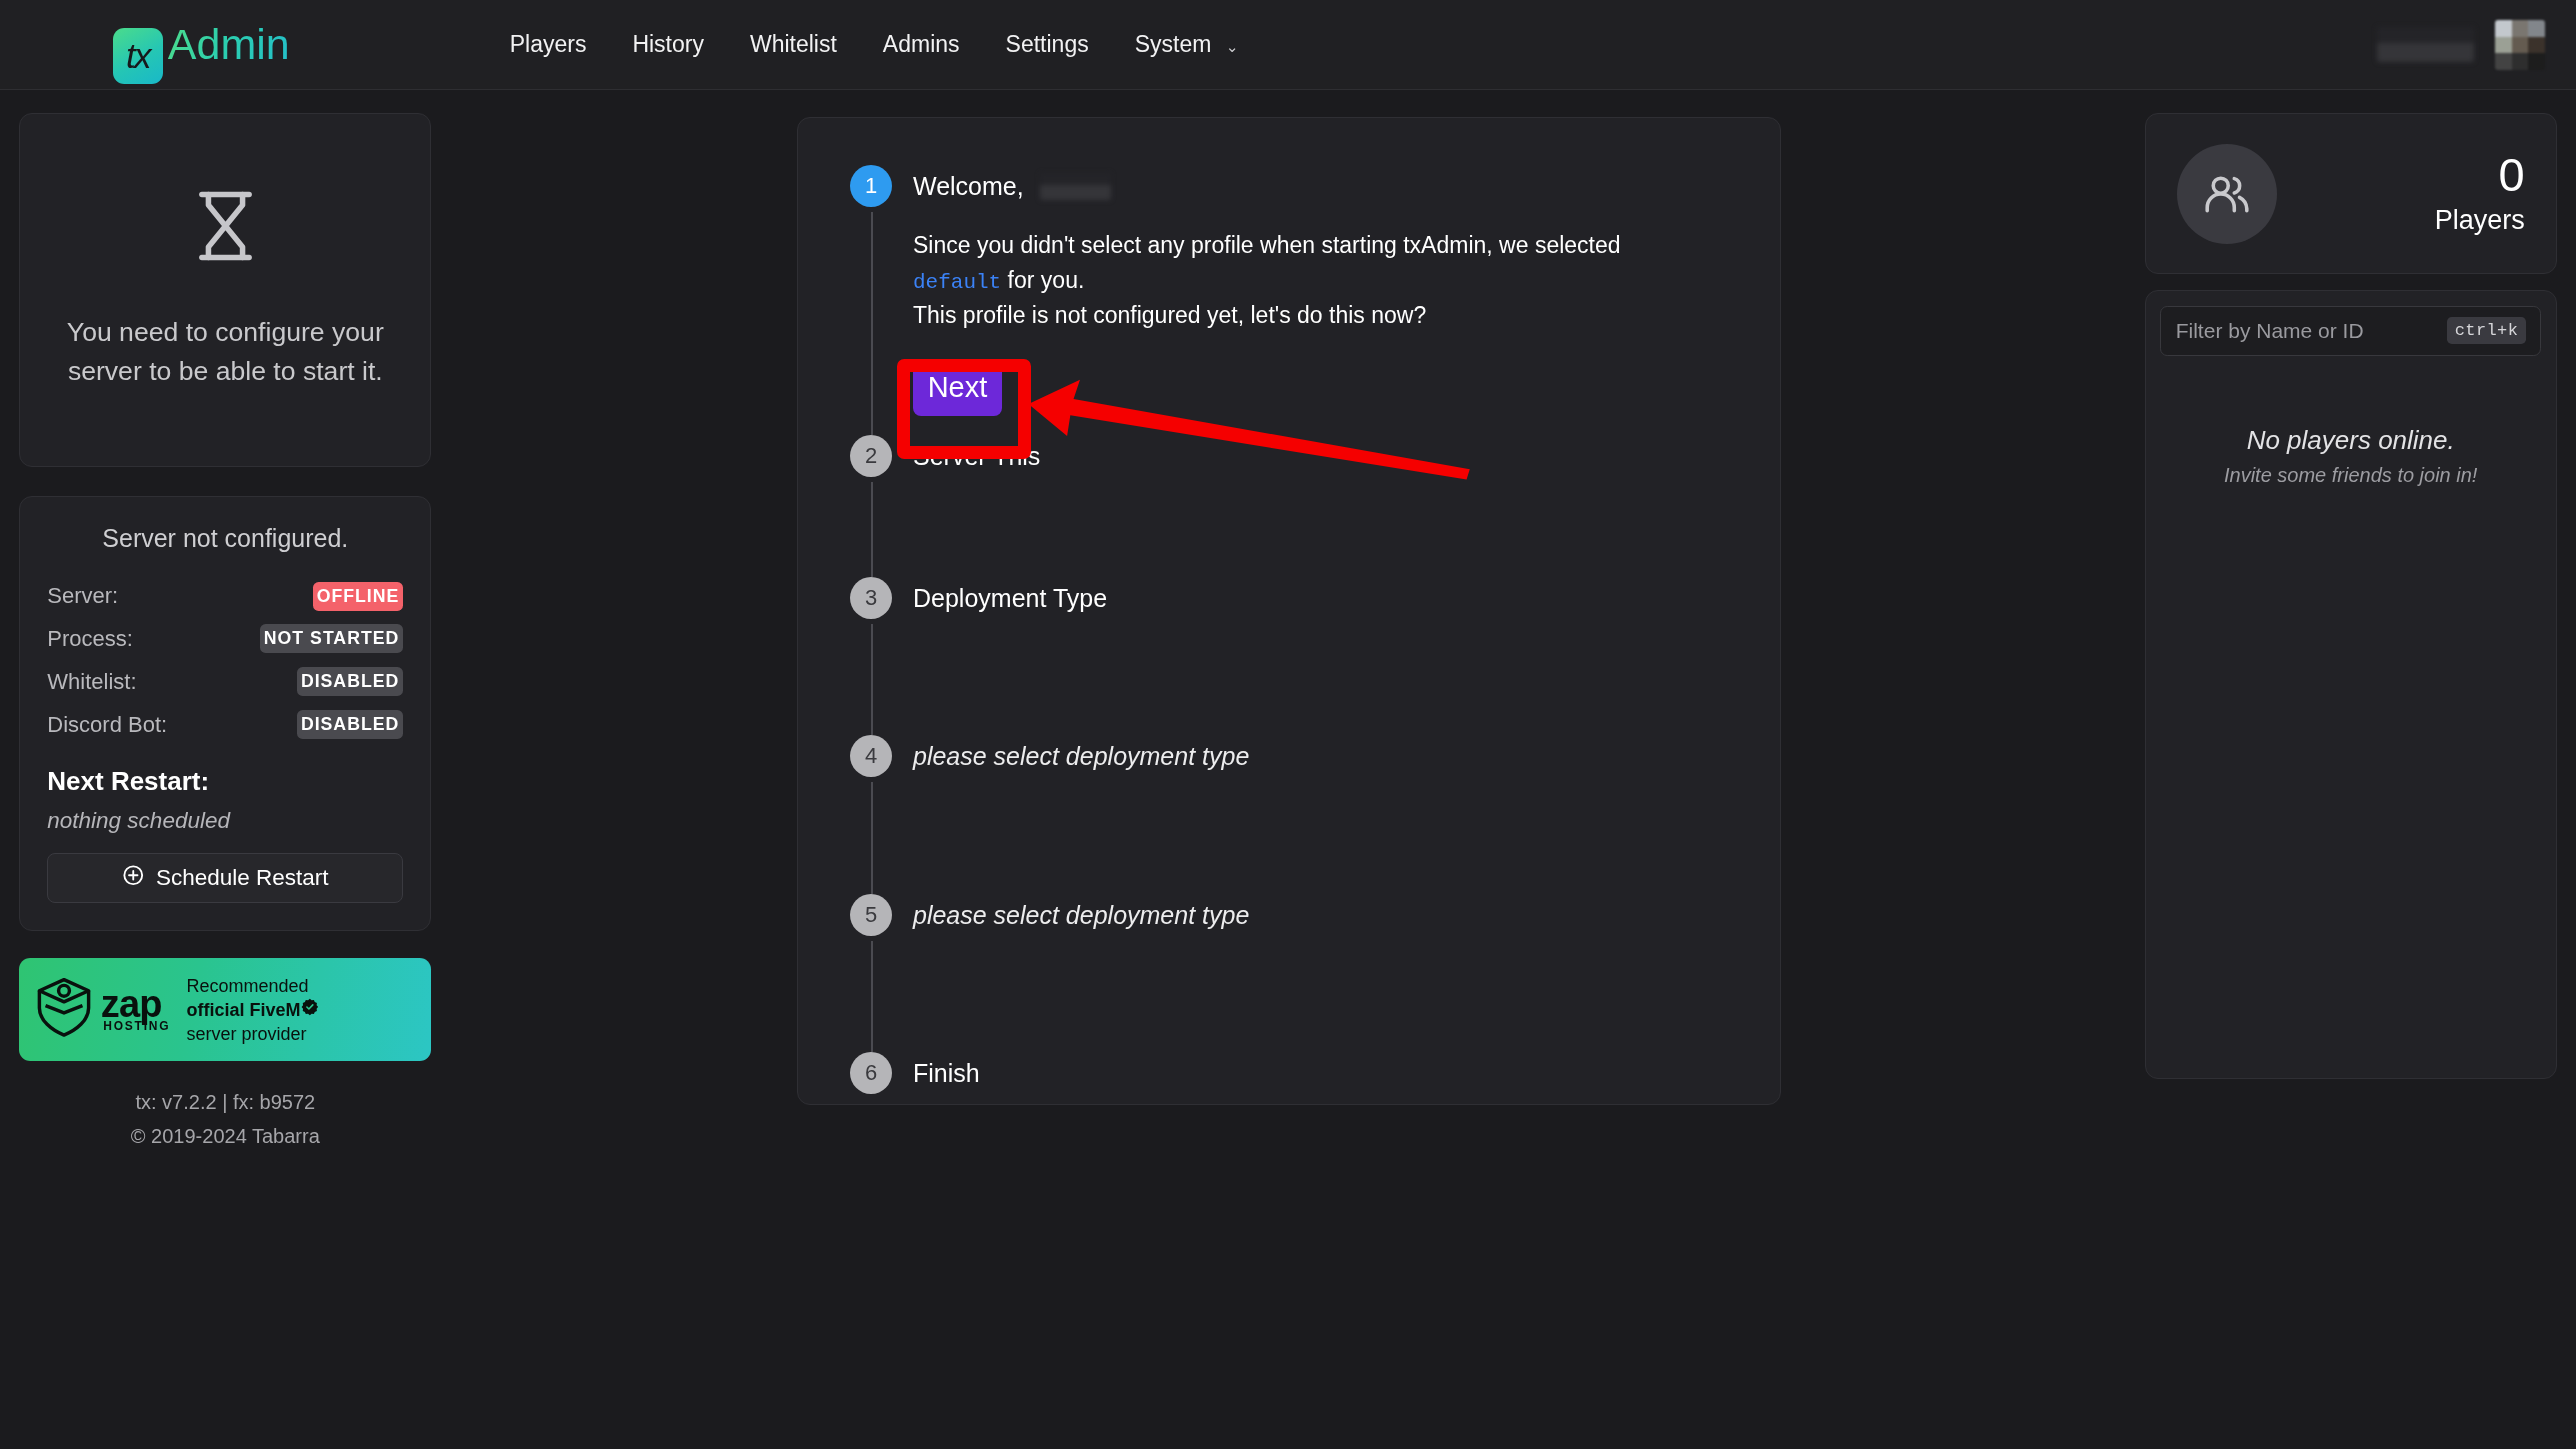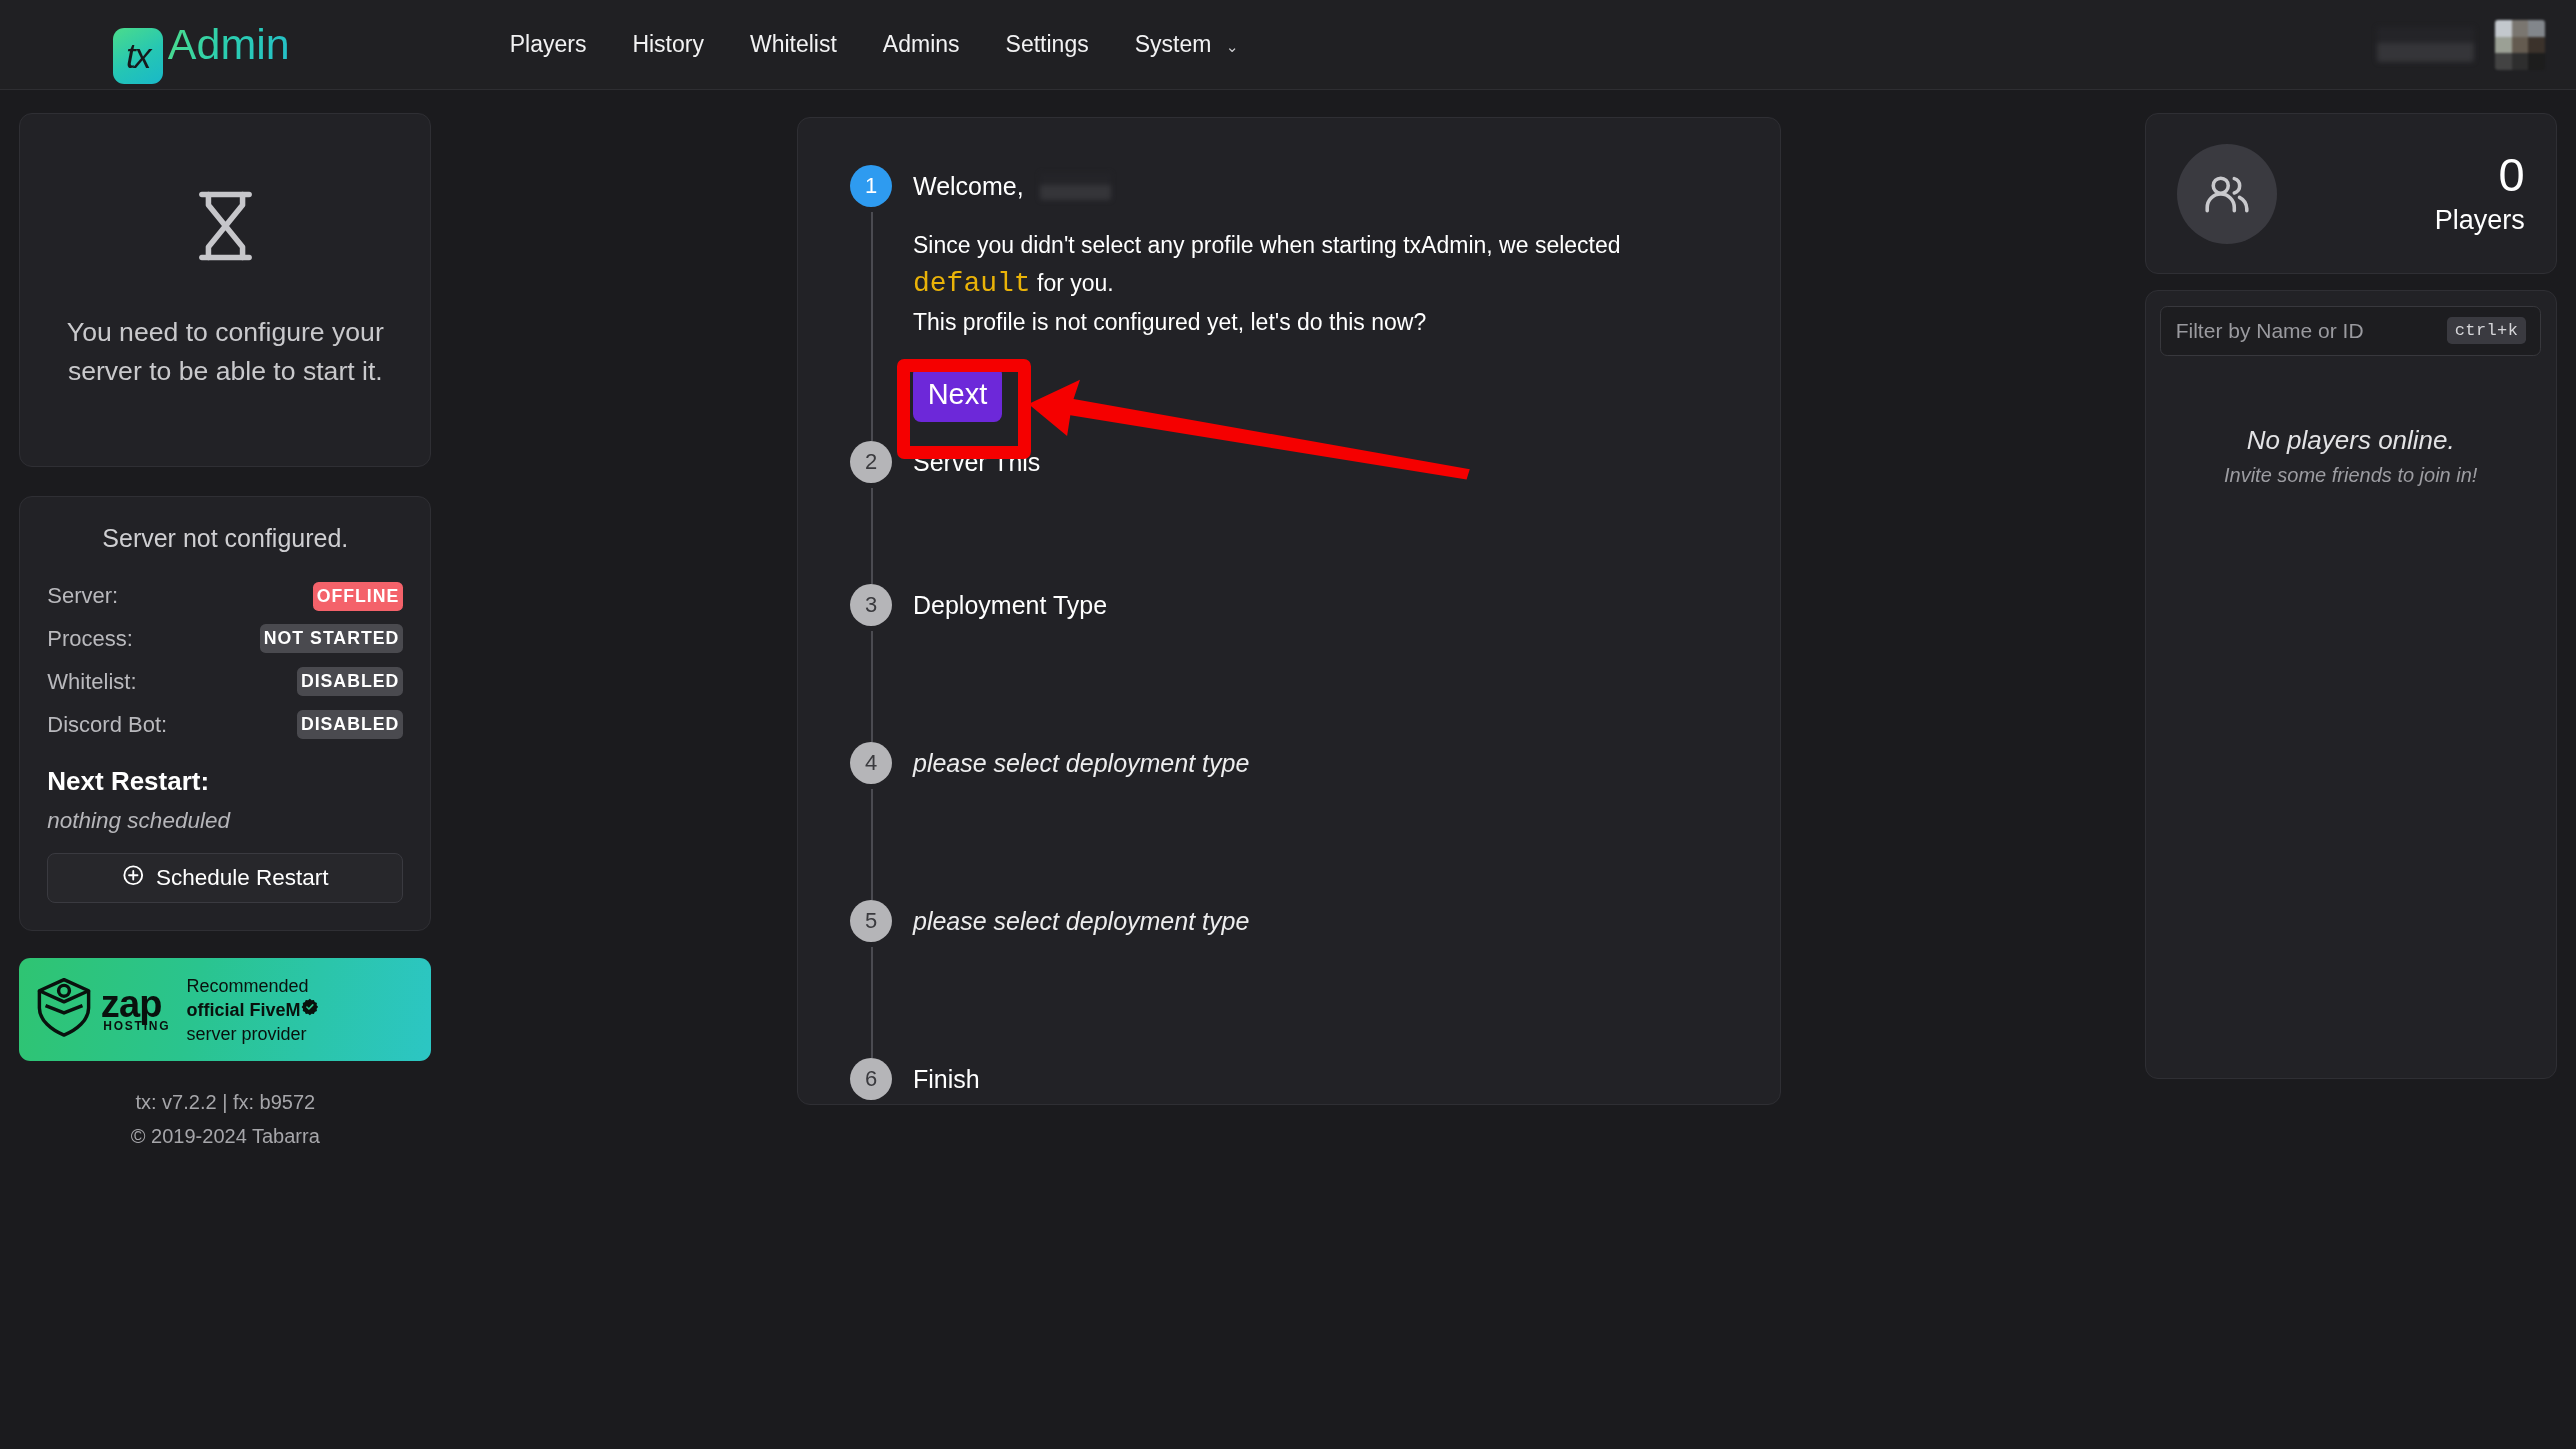--- a/index.html
+++ b/index.html
@@ -127,21 +127,21 @@
   .bullet-active { background: #2e9bf0; color: #ffffff; }
   .bullet-idle { background: #b5b5b8; color: #3a3a3e; }
   .step-body { margin-left: 21px; padding-bottom: 19.3px; flex: 1; }
   .step-title { color: #ffffff; font-size: 25px; line-height: 42px; }
   .step-title-muted { color: #ededee; font-style: italic; }
   .step-connector {
     position: absolute; left: 21px; top: 47px; bottom: 0;
     width: 1.6px; background: #4b4b51;
   }
   .step-content { padding-top: 21px; color: #ffffff; font-size: 23px; line-height: 1.5; }
-  .code-default { color: #eab308; font-family: "Liberation Mono", monospace; font-size: 28px; }
+  .code-default { color: #3b82f6; font-family: "Liberation Mono", monospace; font-size: 21px; }
   .btn-next {
     margin-top: 27px; width: 89px; height: 56px;
     background: #6d28d9; border: none; border-radius: 8px;
     color: #ffffff; font-size: 29px; cursor: pointer;
   }
   .spacer-2 { height: 81px; }
   .spacer-3 { height: 97px; }
   
   .annot-box {
     position: absolute; left: 897px; top: 359px;

